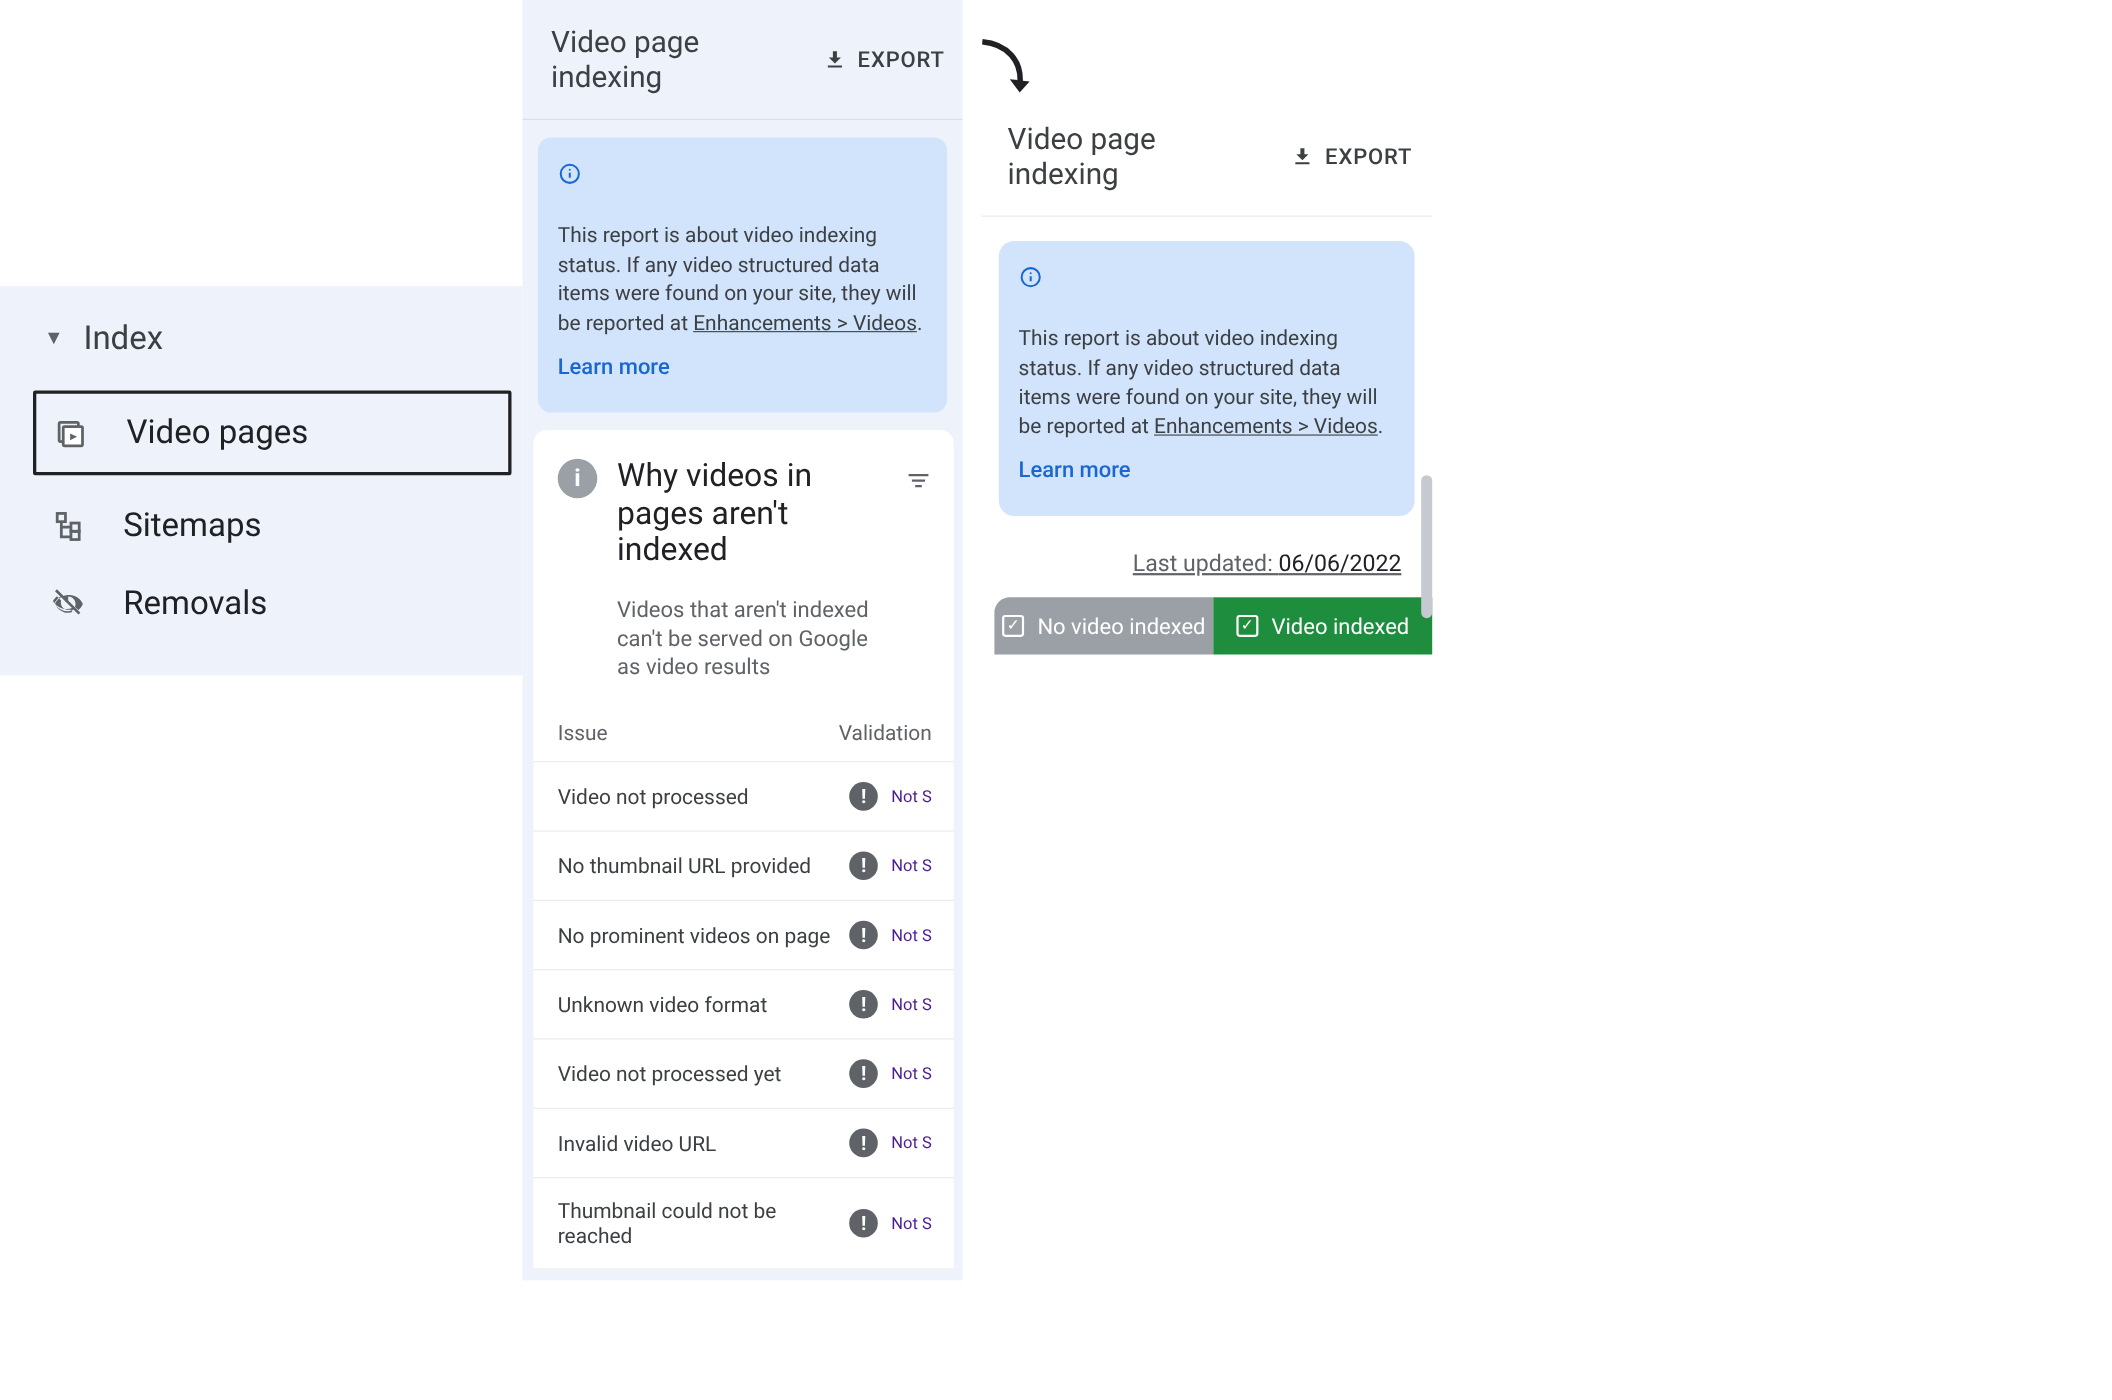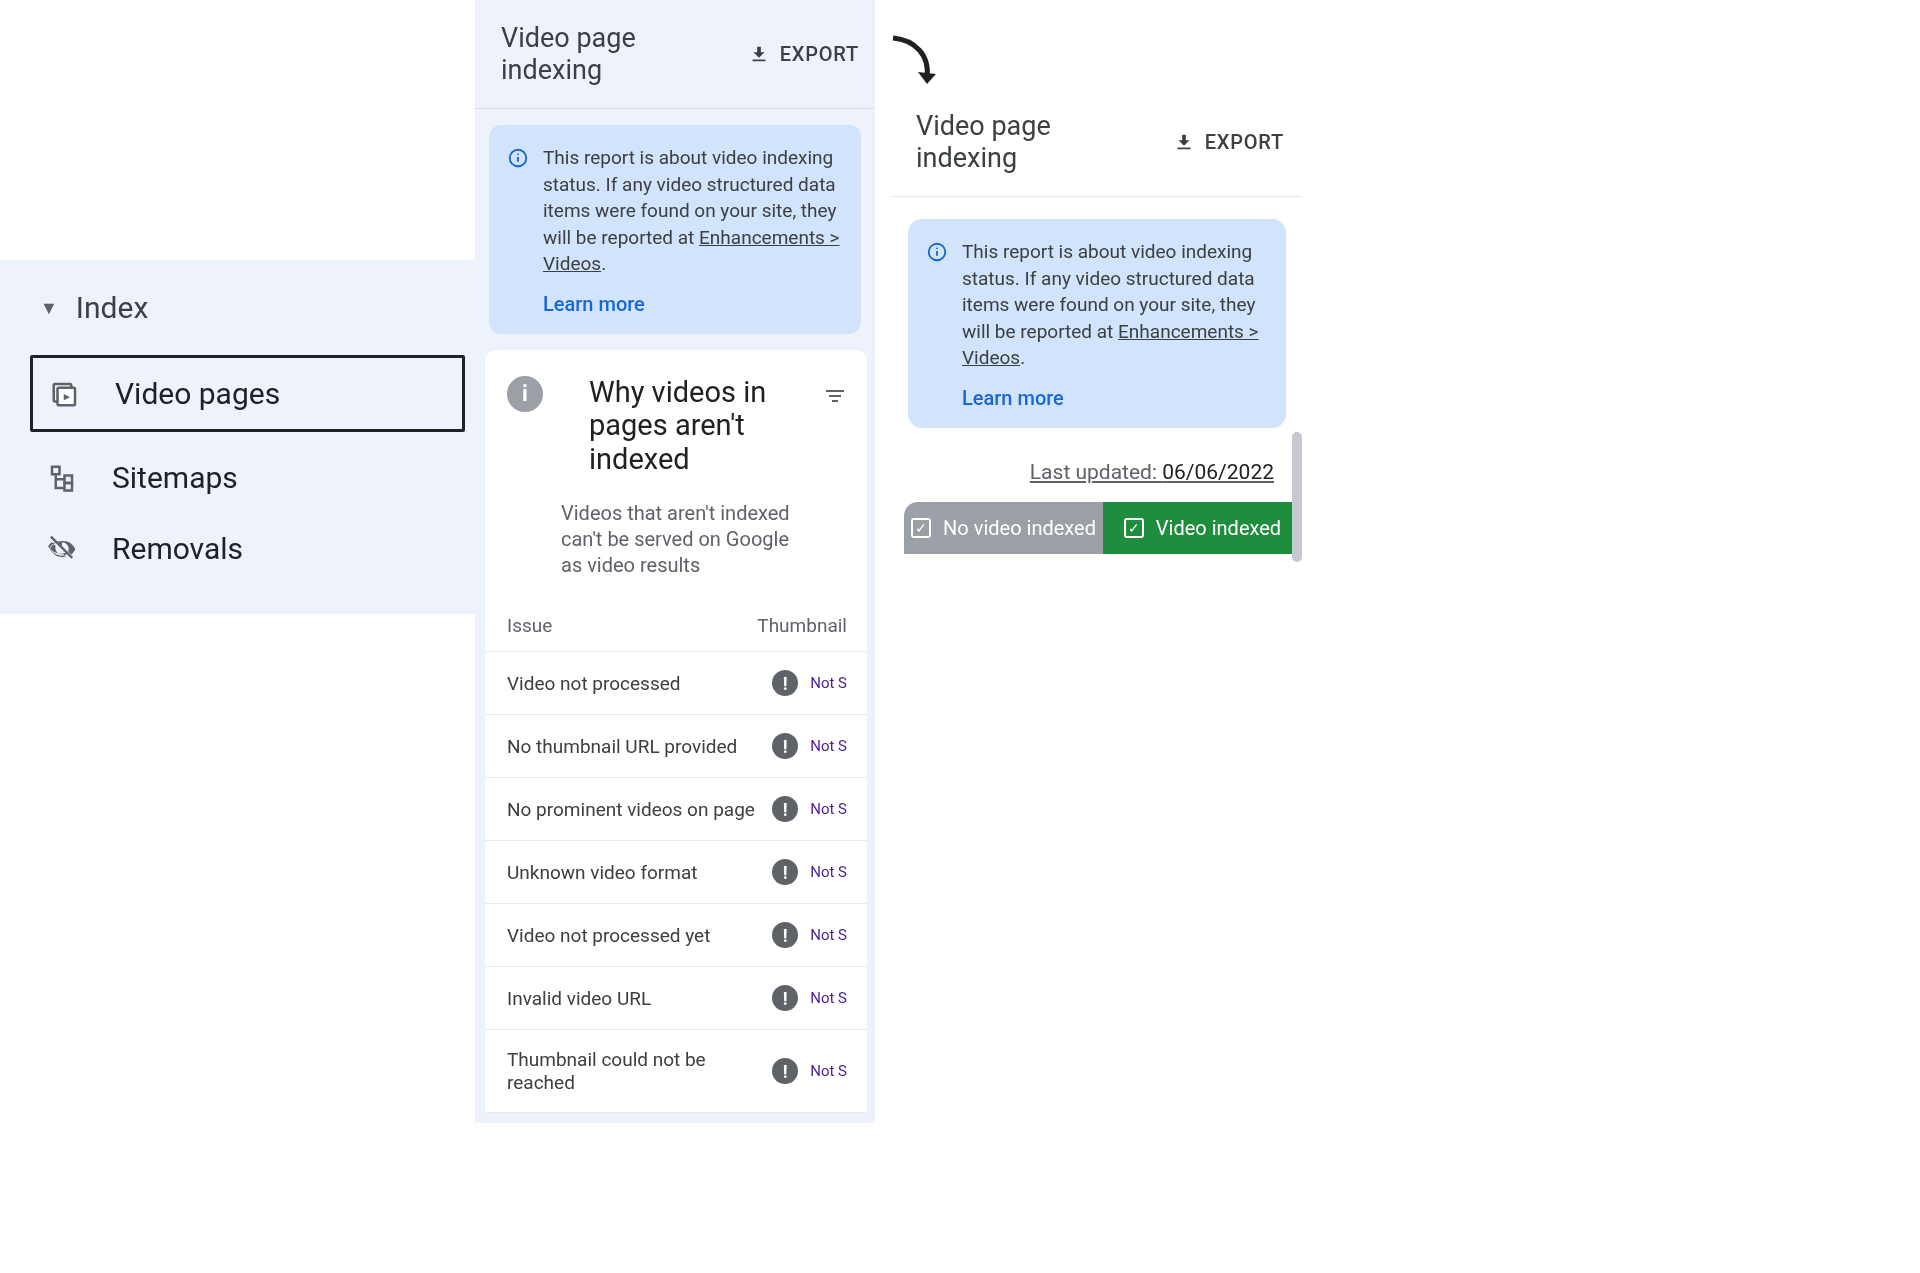--- a/index.html
+++ b/index.html
@@ -79,23 +79,24 @@
     color:#3c4043;
     font-size:20px;
     font-weight:500;
     letter-spacing: 0.8px;
     cursor:pointer;
   }
   .info-banner {
     margin: 16px 14px;
     background:#d2e3fc;
     border-radius:12px;
-    padding:20px 18px 18px 18px;
-    display:flex;
-    gap:14px;
+    padding:20px 18px 30px 18px;
+    display:flex;
+    gap:32px;
+    flex-direction:column;
   }
   .info-banner .info-circle { flex-shrink:0; width:22px; height:22px; margin-top:2px; }
   .info-text {
     color:#3c4043;
     font-size:19px;
     line-height:1.4;
   }
   .info-text a { color:#3c4043; text-decoration: underline; }
   .learn-more {
     display:block;
@@ -121,21 +122,21 @@
   .info-filled {
     width:36px; height:36px;
     border-radius:50%;
     background:#9aa0a6;
     color:#fff;
     display:flex; align-items:center; justify-content:center;
     font-weight:700;
     font-size:22px;
     flex-shrink:0;
   }
-  .issue-title { color:#202124; font-size:29px; font-weight:400; line-height:1.15;margin-left:28px; }
+  .issue-title { color:#202124; font-size:29px; font-weight:400; line-height:1.15; }
   .issue-sub { color:#5f6368; font-size:20px; margin-top:24px; line-height:1.3; }
   .filter-icon { margin-left:auto; color:#5f6368; cursor:pointer; padding-top:8px; }
 
   .issue-table-head {
     display:flex;
     padding: 22px 20px 14px 22px;
     color:#5f6368;
     font-size:19px;
     border-bottom:1px solid #e8eaed;
   }
@@ -299,21 +300,21 @@
       </div>
       <div class="filter-icon">
         <svg width="24" height="24" viewBox="0 0 24 24" fill="#5f6368">
             <path d="M3 6h18v2H3V6zm3 5h12v2H6v-2zm3 5h6v2H9v-2z"></path>
           </svg>
       </div>
     </div>
 
     <div class="issue-table-head">
       <div class="col-issue">Issue</div>
-      <div class="col-valid">Thumbnail</div>
+      <div class="col-valid">Validation</div>
     </div>
 
     <div id="rows-mount">
         <div class="issue-row">
           <div class="issue-label">Video not processed</div>
           <div class="status-wrap">
             <div class="err-badge">!</div>
             <span class="status-text">Not S</span>
           </div>
         </div>

